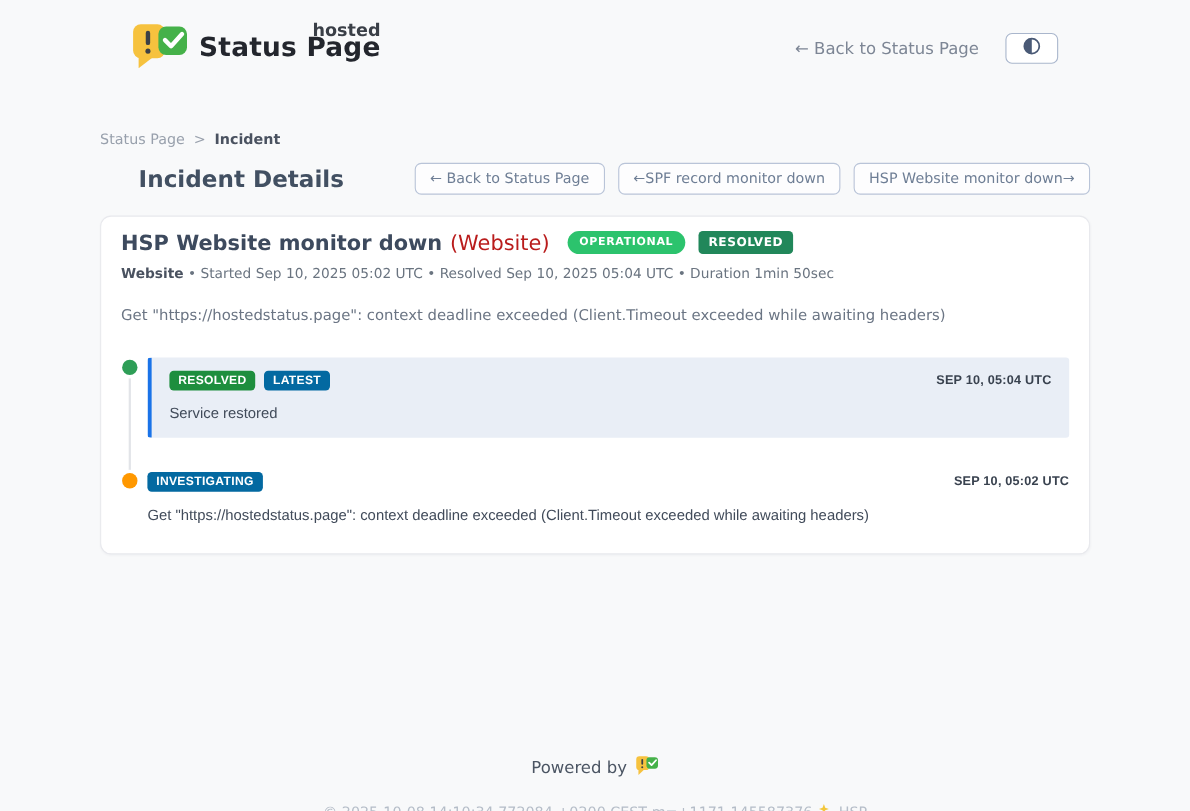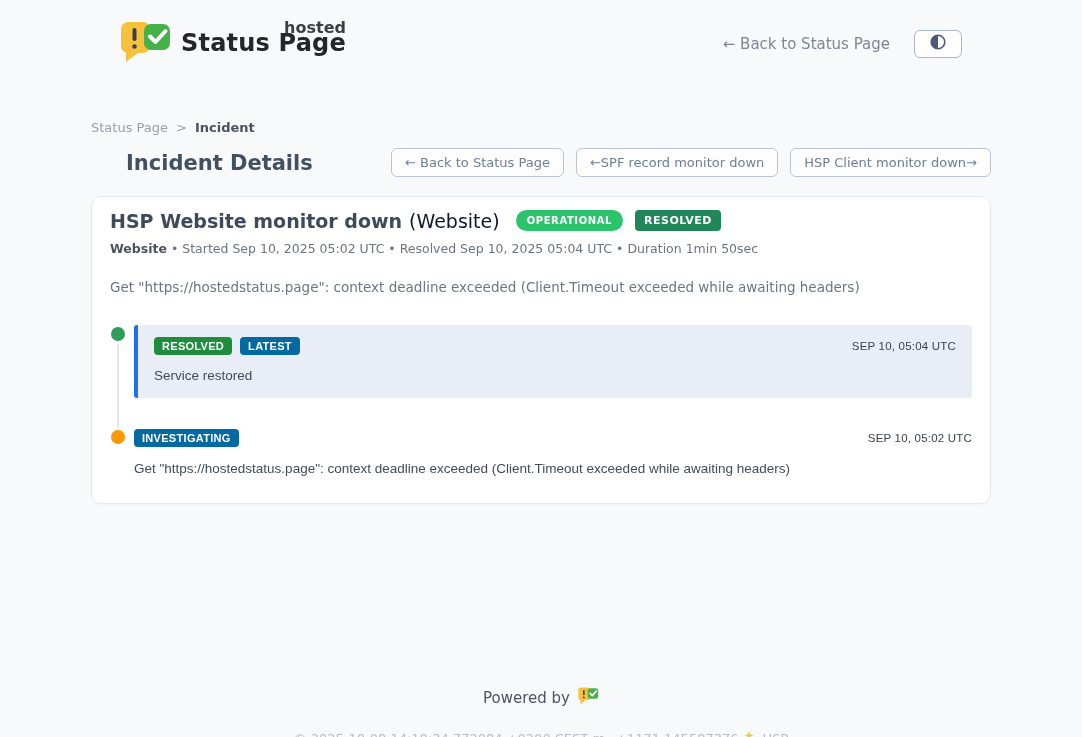--- a/index.html
+++ b/index.html
@@ -58,21 +58,21 @@
   .card {
     margin-top: 19px;
     background: #fff;
     border: 1px solid #e8e9ed;
     border-radius: 10px;
     padding: 13px 18px 27px 18px;
     box-shadow: 0 1px 2px rgba(20,30,50,0.03);
   }
   .incident-title-row { display: flex; align-items: flex-start; }
   .incident-title { font-size: 19px; font-weight: 600; color: #3d4a5e; }
-  .incident-component { font-size: 19px; font-weight: 400; color: #0f172a; margin-left: 7px; }
+  .incident-component { font-size: 19px; font-weight: 400; color: #b91c1c; margin-left: 7px; }
   .badge-pill {
     margin-left: 16px;
     color: #fff; font-size: 10px; font-weight: 700; letter-spacing: 0.6px;
     padding: 5px 11px; border-radius: 999px;
   }
   .badge-square-lg {
     margin-left: 12px;
     color: #fff; font-size: 11px; font-weight: 700; letter-spacing: 0.5px;
     padding: 4px 9px; border-radius: 4px;
   }
@@ -98,21 +98,21 @@
   }
   .tl-head { display: flex; align-items: center; }
   .tl-badge {
     color: #fff; font-size: 11px; font-weight: 700; letter-spacing: 0.3px;
     padding: 3px 8px; border-radius: 4px; margin-right: 8px;
     font-family: "Liberation Sans", sans-serif;
   }
   .tl-time {
     margin-left: auto;
     font-family: "Liberation Sans", sans-serif;
-    font-size: 11.5px; font-weight: 400; color: #39424f; letter-spacing: 0.2px;
+    font-size: 11.5px; font-weight: 700; color: #39424f; letter-spacing: 0.2px;
   }
   .tl-msg {
     margin-top: 13px;
     font-family: "Liberation Sans", sans-serif;
     font-size: 13.5px; color: #414b5a;
   }
   .tl-entry-plain { margin-top: 31px; }
   .tl-entry-plain .tl-msg { margin-top: 14px; }
 
   
@@ -168,21 +168,21 @@
     <span>Status Page</span>
     <span>&gt;</span>
     <span class="crumb-current">Incident</span>
   </nav>
 
   <div class="title-row">
     <h1 class="page-title">Incident Details</h1>
     <div class="nav-buttons">
       <button class="nav-btn">← Back to Status Page</button>
       <button class="nav-btn">←SPF record monitor down</button>
-      <button class="nav-btn">HSP Client monitor down→</button>
+      <button class="nav-btn">HSP Website monitor down→</button>
     </div>
   </div>
 
   <section class="card">
     <div class="incident-title-row">
       <span class="incident-title">HSP Website monitor down</span>
       <span class="incident-component">(Website)</span>
       <span class="badge-pill" style="background: rgb(44, 195, 109);">OPERATIONAL</span>
       <span class="badge-square-lg" style="background: rgb(33, 135, 90);">RESOLVED</span>
     </div>

